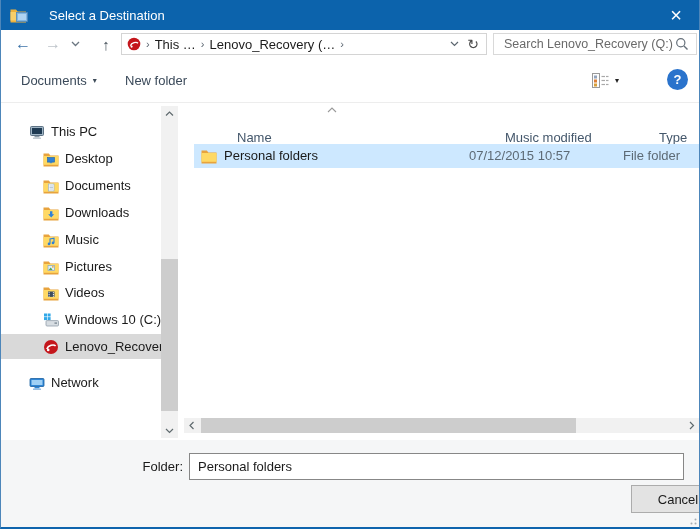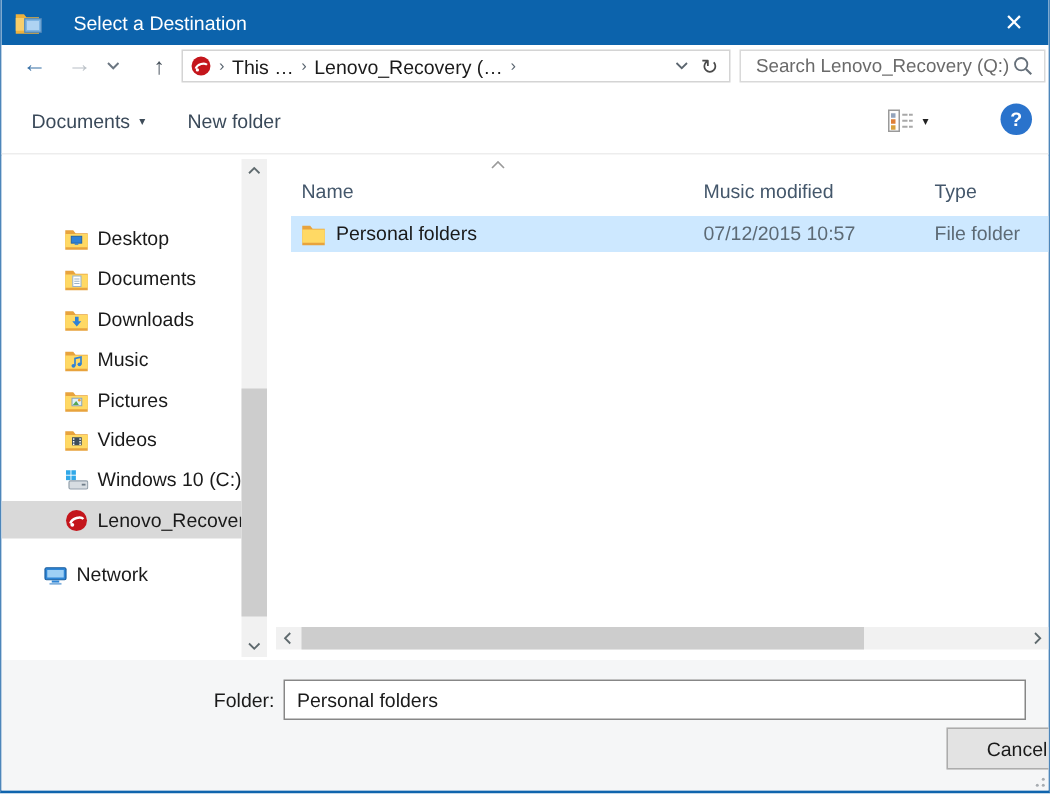--- a/index.html
+++ b/index.html
@@ -42,21 +42,21 @@
   .side-item .ic{flex:0 0 16px;margin-right:6px;}
   .indent1{padding-left:28px;}
   .indent2{padding-left:42px;}
   .side-sel{background:#d9d9d9;}
   
   .v-scroll{position:absolute;left:160px;top:2px;width:17px;height:332px;background:#f1f1f1;}
   .v-thumb{position:absolute;left:0;top:153px;width:17px;height:152px;background:#cdcdcd;}
   .v-up{position:absolute;left:0;top:0;width:17px;height:15px;display:flex;align-items:center;justify-content:center;}
   .v-down{position:absolute;left:0;bottom:0;width:17px;height:15px;display:flex;align-items:center;justify-content:center;}
   
-  .col-h{position:absolute;top:16px;font-size:13px;color:#44576b;}
+  .col-h{position:absolute;top:26px;font-size:13px;color:#44576b;margin-left:36px;}
   .sortcaret{position:absolute;left:326px;top:3px;}
   .listrow{position:absolute;left:193px;top:40px;width:505px;height:24px;background:#cde8ff;}
   .listrow .fic{position:absolute;left:7px;top:4px;}
   .listrow .rname{position:absolute;left:30px;top:4px;font-size:13px;color:#1a1a1a;}
   .listrow .rdate{position:absolute;left:275px;top:4px;font-size:13px;color:#5d6a75;}
   .listrow .rtype{position:absolute;left:429px;top:4px;font-size:13px;color:#5d6a75;}
   
   .h-scroll{position:absolute;left:183px;top:314px;width:515px;height:15px;background:#f1f1f1;}
   .h-thumb{position:absolute;left:17px;top:0;width:375px;height:15px;background:#cdcdcd;}
   .h-left{position:absolute;left:0;top:0;width:15px;height:15px;display:flex;align-items:center;justify-content:center;}
@@ -159,20 +159,29 @@
       </svg>
       <span class="tb-caret" style="color:#222;">▾</span>
     </div>
     <div class="tb-help">
       <span>?</span>
     </div>
   </div>
 
   <div class="content">
 
+    <div class="side-item indent1" style="top:15px;">
+      <svg class="ic" width="16" height="16" viewBox="0 0 16 16">
+        <rect x="1.5" y="2.5" width="13" height="9" rx="1" fill="#9fb4c4" stroke="#5d7284" stroke-width="1"></rect>
+        <rect x="3" y="4" width="10" height="6" fill="#1e3a52"></rect>
+        <rect x="5.5" y="12" width="5" height="1.4" fill="#8a98a5"></rect>
+        <rect x="4" y="13.6" width="8" height="1.2" fill="#b5c0c9"></rect>
+      </svg>
+      <span>This PC</span>
+    </div>
 
     <div class="side-item indent2" style="top:42px;">
       <svg class="ic" width="16" height="16" viewBox="0 0 16 16">
         <path d="M0.5 2.5 h5.3 l1.6 2 H15.5 v11 H0.5 z" fill="#e8a33d"></path>
         <path d="M0.5 5 h15 v8.8 H0.5 z" fill="#ffd964"></path>
         <rect x="4.5" y="6.5" width="7" height="4.6" fill="#2f81d6" stroke="#1c5fa6" stroke-width="0.6"></rect>
         <rect x="6.8" y="11.2" width="2.4" height="1" fill="#2f81d6"></rect>
       </svg>
       <span>Desktop</span>
     </div>

